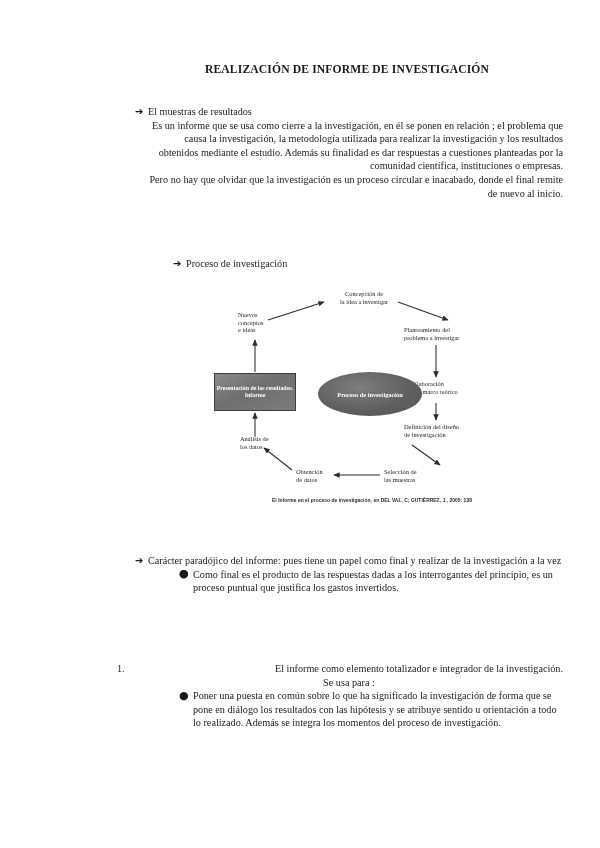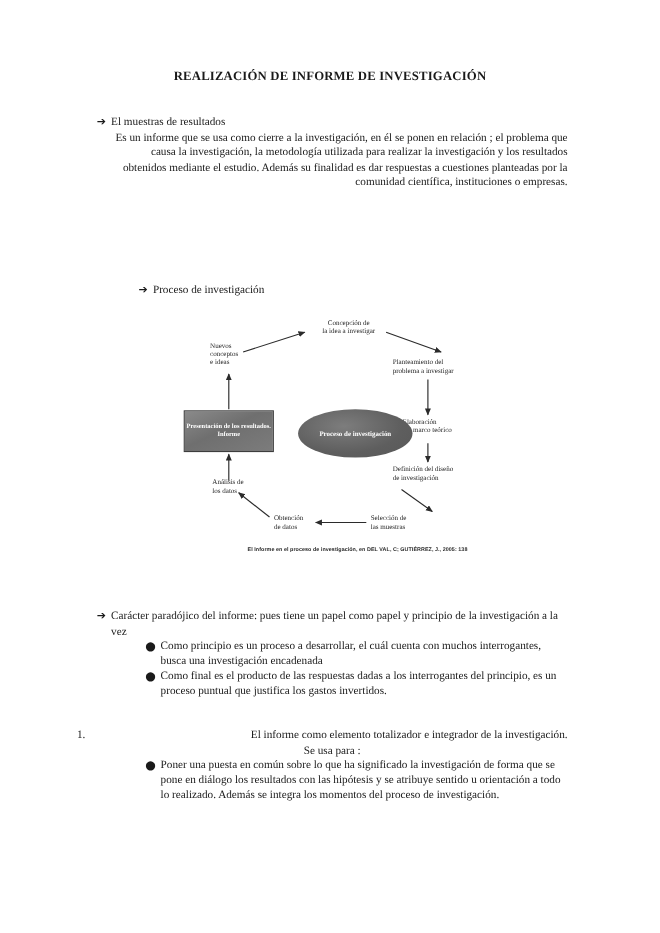--- a/index.html
+++ b/index.html
@@ -13,20 +13,21 @@
     position: relative;
     font-family: "Liberation Serif", "DejaVu Serif", serif;
     color: #1a1a1a;
     overflow: hidden;
   }
 
   .page {
     position: absolute;
     inset: 0;
     background: #ffffff;
+    margin-left: 47px;
   }
 
   
   .doc-title {
     position: absolute;
     top: 63px;
     left: 0;
     width: 600px;
     text-align: center;
     font-weight: bold;
@@ -166,20 +167,21 @@
 <div class="page">
 
   <div class="doc-title">REALIZACIÓN DE INFORME DE INVESTIGACIÓN</div>
 
   <div class="block" style="left:88px; top:105px; width:428px;">
     <div class="arrow-item">
       <span class="arrow-glyph">➔</span>
       <span class="arrow-body">El muestras de resultados</span>
     </div>
     <p class="para" style="margin-left:13px;">Es un informe que se usa como cierre a la investigación, en él se ponen en relación ; el problema que causa la investigación, la metodología utilizada para realizar la investigación y los resultados obtenidos mediante el estudio. Además su finalidad es dar respuestas a cuestiones planteadas por la comunidad científica, instituciones o empresas.</p>
+    <p class="para" style="margin-left:13px;">Pero no hay que olvidar que la investigación es un proceso circular e inacabado, donde el final remite de nuevo al inicio.</p>
   </div>
 
   <div class="block" style="left:126px; top:257px; width:330px;">
     <div class="arrow-item">
       <span class="arrow-glyph">➔</span>
       <span class="arrow-body">Proceso de investigación</span>
     </div>
   </div>
 
   <div class="figure">
@@ -231,26 +233,25 @@
     <div class="shape-box">Presentación de los resultados. Informe</div>
 
     <div class="shape-oval">Proceso de investigación</div>
 
     <div class="fig-caption">El Informe en el proceso de investigación, en DEL VAL, C; GUTIÉRREZ, J., 2005: 138</div>
   </div>
 
   <div class="block" style="left:88px; top:554px; width:428px;">
     <div class="arrow-item">
       <span class="arrow-glyph">➔</span>
-      <span class="arrow-body">Carácter paradójico del informe: pues tiene un papel como papel y principio de la investigación a la vez</span>
+      <span class="arrow-body">Carácter paradójico del informe: pues tiene un papel como final y realizar de la investigación a la vez</span>
     </div>
     <ul class="bullets" style="margin-left:44px; margin-top:0;">
       <li>
         <span class="dot">●</span>
-        <span>Como principio es un proceso a desarrollar, el cuál cuenta con muchos interrogantes, busca una investigación encadenada</span>
       </li>
       <li>
         <span class="dot">●</span>
         <span>Como final es el producto de las respuestas dadas a los interrogantes del principio, es un proceso puntual que justifica los gastos invertidos.</span>
       </li>
     </ul>
   </div>
 
   <div class="block" style="left:70px; top:662px; width:446px;">
     <div class="num-item">

